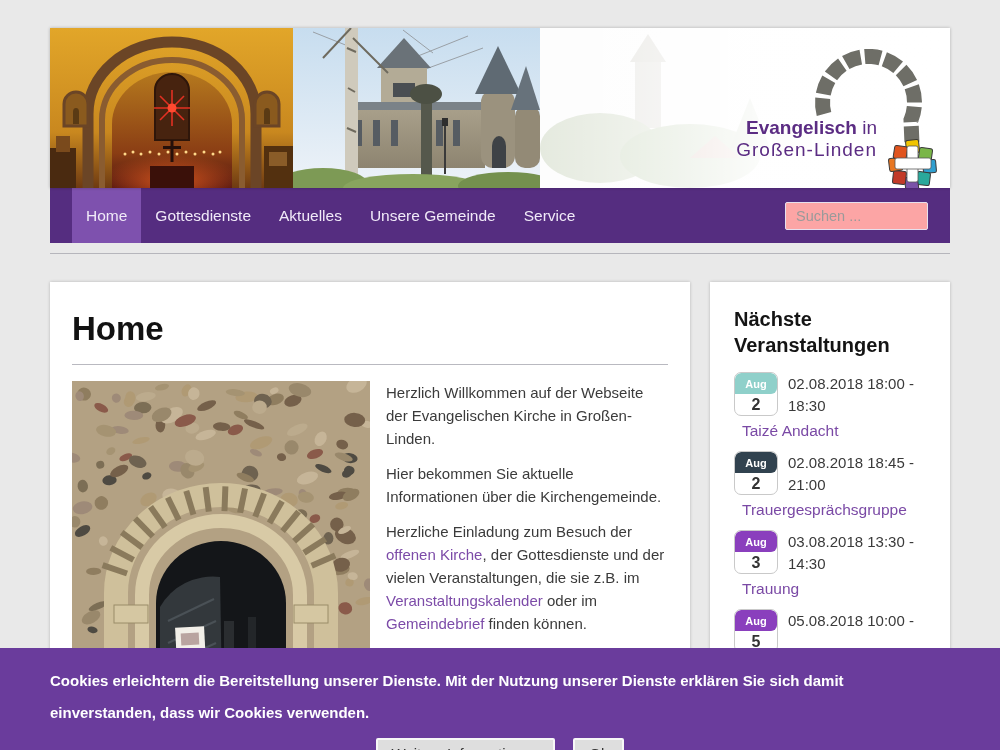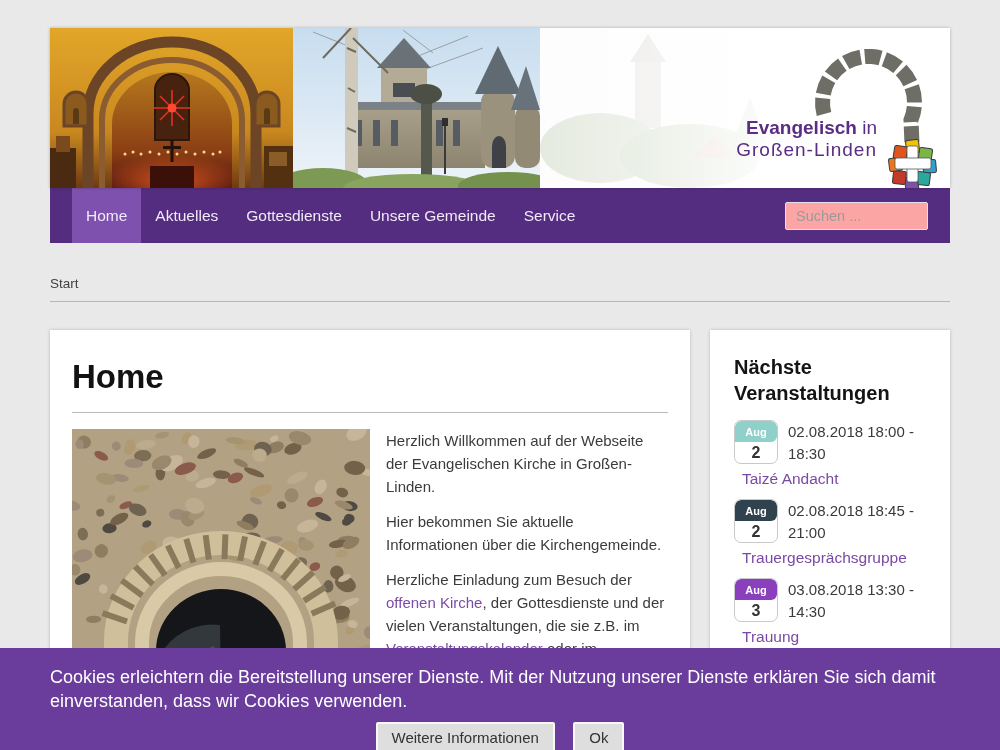--- a/index.html
+++ b/index.html
@@ -74,21 +74,21 @@
     display:flex; align-items:center; justify-content:center;
   }
   .event-time { margin-left:10px; font-size:15px; line-height:22px; padding-top:1px; color:#3a3a3a; }
   .event-title { display:block; color:#7a49a5; font-size:15.5px; line-height:20px; margin:4px 8px 10px; text-decoration:none; cursor:pointer; }
 
   
   .cookie-banner {
     position:fixed; left:0; right:0; bottom:0; height:102px;
     background:#6a3c9c; color:#fff; z-index:10; padding:17px 50px 0;
   }
-  .cookie-text { font-size:18px; line-height:24px; }
+  .cookie-text { font-size:15px; line-height:32px;font-weight:bold; }
   .cookie-actions { text-align:center; margin-top:9px; }
   .cookie-btn {
     font-family:inherit; font-size:15px; color:#333;
     background:#dedede; border:2px solid #f7f7f7; border-radius:2px;
     padding:5px 14px; margin:0 7px; cursor:pointer;
   }
 </style>
 </head>
 <body>
 
@@ -282,33 +282,30 @@
           </g>
         </svg>
       </div>
     </div>
   </header>
 
   <nav class="main-nav">
     <ul class="nav-list">
 
     <li class="nav-item active">Home</li>
+        <li class="nav-item">Gottesdienste</li>
         <li class="nav-item">Aktuelles</li>
-        <li class="nav-item">Gottesdienste</li>
         <li class="nav-item">Unsere Gemeinde</li>
         <li class="nav-item">Service</li>
       </ul>
     <div class="search-box">
       <input class="search-input" type="text" placeholder="Suchen ..." style="">
     </div>
   </nav>
 
-  <div class="breadcrumb">
-    <span>Start</span>
-  </div>
   <hr class="breadcrumb-rule">
 
   <div class="content">
 
     <main class="card main-card">
       <h1 class="page-title">Home</h1>
       <hr class="title-rule">
       <div class="main-cols">
         <div class="portal-figure">
           <svg id="portal-svg" width="298" height="310" viewBox="0 0 298 310">

